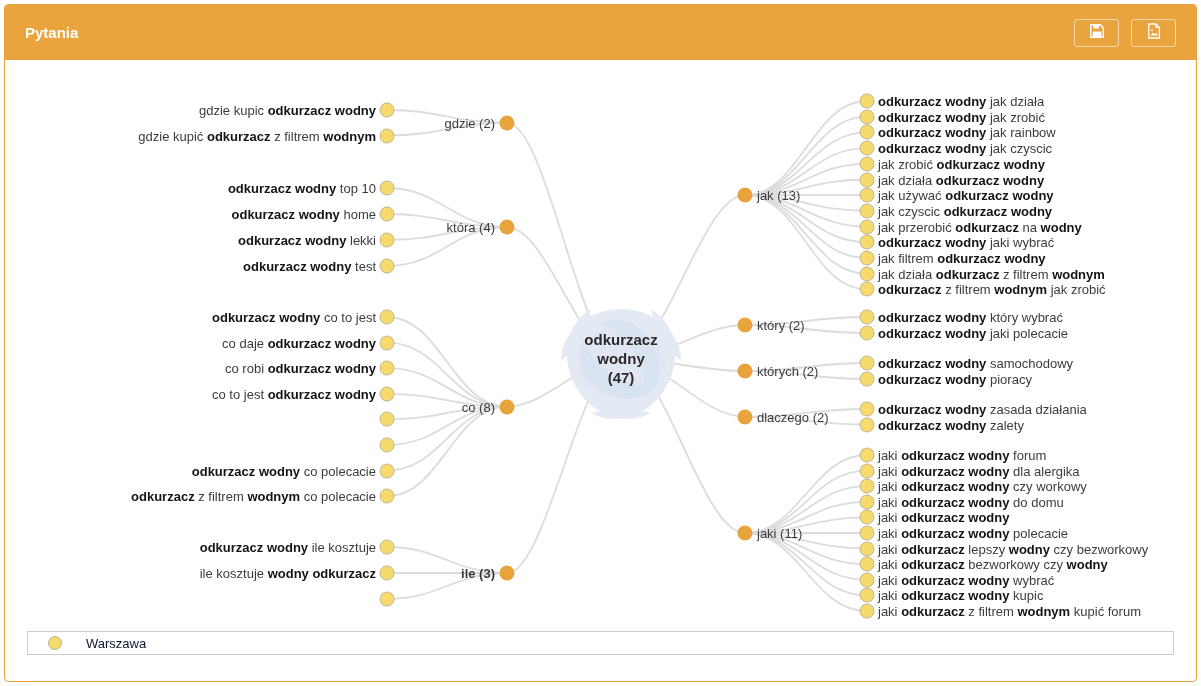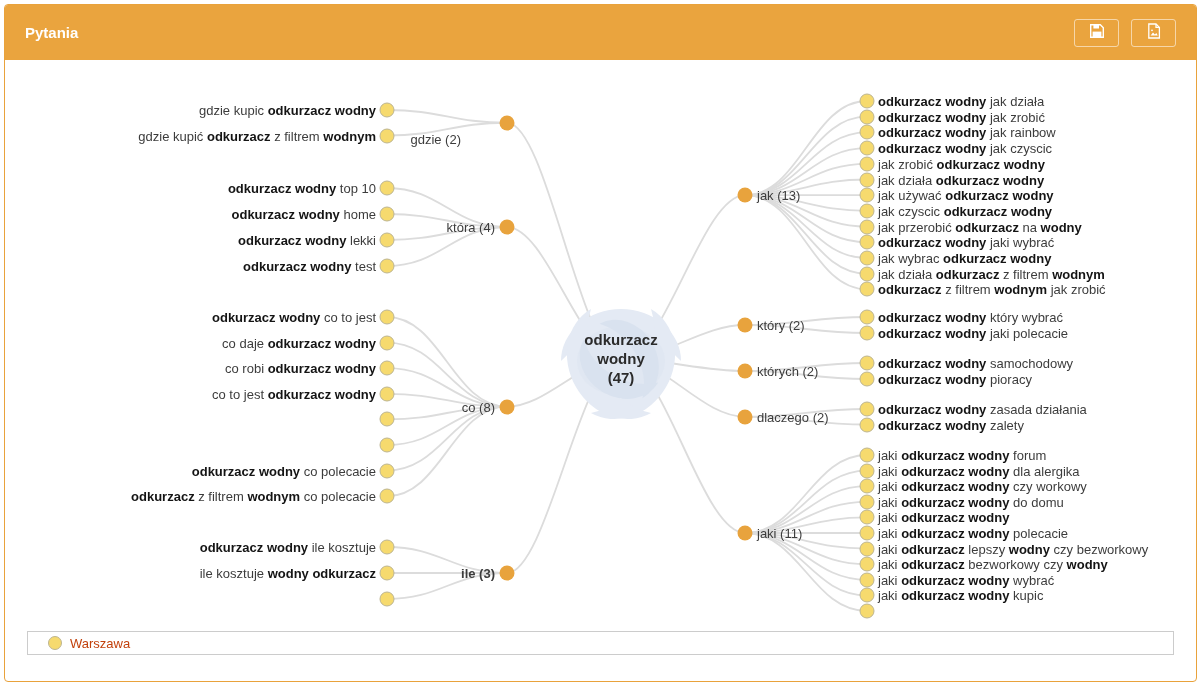--- a/index.html
+++ b/index.html
@@ -22,21 +22,21 @@
     text-align:center;font-weight:bold;font-size:15px;line-height:1.25;color:#2b2b2b;white-space:nowrap;}
   .dot{position:absolute;border-radius:50%;z-index:3;transform:translate(-50%,-50%);}
   .leaf-dot{width:13px;height:13px;background:#f6da6e;border:1px solid #bdb591;}
   .branch-dot{width:15px;height:15px;background:#e8a33d;}
   .leaf,.branch-label{position:absolute;z-index:3;white-space:nowrap;font-size:13px;
     color:#3c3c3c;transform:translateY(-50%);cursor:default;}
   .leaf .b,.b{font-weight:bold;color:#141414;}
   .t-right{text-align:right;}
   .legend{position:absolute;left:22px;right:22px;bottom:30px;height:22px;
     border:1px solid #ccc;background:#fff;display:flex;align-items:center;
-    gap:8px;padding-left:20px;font-size:13px;color:#c2410c;}
+    gap:24px;padding-left:20px;font-size:13px;color:#0f172a;}
   .legend-dot{width:12px;height:12px;border-radius:50%;background:#f6da6e;
     border:1px solid #bdb591;}
 </style>
 </head>
 <body>
 
 <div class="card">
 
   <div class="panel-header">
     <span class="panel-title">Pytania</span>
@@ -133,21 +133,21 @@
           <path fill="#d9e2ef" d="M42,75 A43,36 0 0 1 128,75 A58,50 0 0 0 42,75 Z" transform="rotate(60 85 75)"></path>
           <path fill="#d9e2ef" d="M42,75 A43,36 0 0 1 128,75 A58,50 0 0 0 42,75 Z" transform="rotate(210 85 75)"></path>
         </g>
       </svg>
 
       <div class="root-label" id="rootLabel" style="left: 616px; top: 299px;">
           <div>odkurzacz</div>
           <div>wodny</div>
           <div>(47)</div>
         </div>
-    <div class="branch-label t-right" style="top: 62.75px; right: 735px; margin-top: 16px;">gdzie (2)</div>
+    <div class="branch-label t-right" style="top: 62.75px; right: 701px;">gdzie (2)</div>
         <div class="dot branch-dot" style="left: 502px; top: 62.75px;"></div>
         <div class="leaf t-right" style="top: 50px; right: 820px;"><span>gdzie kupic </span><span class="b">odkurzacz wodny</span></div>
         <div class="dot leaf-dot" style="left: 382px; top: 50px;"></div>
         <div class="leaf t-right" style="top: 75.5px; right: 820px;"><span>gdzie kupić </span><span class="b">odkurzacz</span><span> z filtrem </span><span class="b">wodnym</span></div>
         <div class="dot leaf-dot" style="left: 382px; top: 75.5px;"></div>
         <div class="branch-label t-right" style="top: 167px; right: 701px;">która (4)</div>
         <div class="dot branch-dot" style="left: 502px; top: 167px;"></div>
         <div class="leaf t-right" style="top: 128px; right: 820px;"><span class="b">odkurzacz wodny</span><span> top 10</span></div>
         <div class="dot leaf-dot" style="left: 382px; top: 128px;"></div>
         <div class="leaf t-right" style="top: 154px; right: 820px;"><span class="b">odkurzacz wodny</span><span> home</span></div>
@@ -194,21 +194,21 @@
         <div class="leaf" style="top: 119.5px; left: 873px;"><span>jak działa </span><span class="b">odkurzacz wodny</span></div>
         <div class="dot leaf-dot" style="left: 862px; top: 119.5px;"></div>
         <div class="leaf" style="top: 135.2px; left: 873px;"><span>jak używać </span><span class="b">odkurzacz wodny</span></div>
         <div class="dot leaf-dot" style="left: 862px; top: 135.2px;"></div>
         <div class="leaf" style="top: 150.9px; left: 873px;"><span>jak czyscic </span><span class="b">odkurzacz wodny</span></div>
         <div class="dot leaf-dot" style="left: 862px; top: 150.9px;"></div>
         <div class="leaf" style="top: 166.6px; left: 873px;"><span>jak przerobić </span><span class="b">odkurzacz</span><span> na </span><span class="b">wodny</span></div>
         <div class="dot leaf-dot" style="left: 862px; top: 166.6px;"></div>
         <div class="leaf" style="top: 182.3px; left: 873px;"><span class="b">odkurzacz wodny</span><span> jaki wybrać</span></div>
         <div class="dot leaf-dot" style="left: 862px; top: 182.3px;"></div>
-        <div class="leaf" style="top: 198px; left: 873px;"><span>jak wybrac </span><span class="b">odkurzacz wodny</span></div>
+        <div class="leaf" style="top: 198px; left: 873px;"><span>jak filtrem </span><span class="b">odkurzacz wodny</span></div>
         <div class="dot leaf-dot" style="left: 862px; top: 198px;"></div>
         <div class="leaf" style="top: 213.7px; left: 873px;"><span>jak działa </span><span class="b">odkurzacz</span><span> z filtrem </span><span class="b">wodnym</span></div>
         <div class="dot leaf-dot" style="left: 862px; top: 213.7px;"></div>
         <div class="leaf" style="top: 229.4px; left: 873px;"><span class="b">odkurzacz</span><span> z filtrem </span><span class="b">wodnym</span><span> jak zrobić</span></div>
         <div class="dot leaf-dot" style="left: 862px; top: 229.4px;"></div>
         <div class="branch-label" style="top: 265px; left: 752px;">który (2)</div>
         <div class="dot branch-dot" style="left: 740px; top: 265px;"></div>
         <div class="leaf" style="top: 257px; left: 873px;"><span class="b">odkurzacz wodny</span><span> który wybrać</span></div>
         <div class="dot leaf-dot" style="left: 862px; top: 257px;"></div>
         <div class="leaf" style="top: 273px; left: 873px;"><span class="b">odkurzacz wodny</span><span> jaki polecacie</span></div>
@@ -240,20 +240,21 @@
         <div class="leaf" style="top: 473px; left: 873px;"><span>jaki </span><span class="b">odkurzacz wodny</span><span> polecacie</span></div>
         <div class="dot leaf-dot" style="left: 862px; top: 473px;"></div>
         <div class="leaf" style="top: 488.6px; left: 873px;"><span>jaki </span><span class="b">odkurzacz</span><span> lepszy </span><span class="b">wodny</span><span> czy bezworkowy</span></div>
         <div class="dot leaf-dot" style="left: 862px; top: 488.6px;"></div>
         <div class="leaf" style="top: 504.2px; left: 873px;"><span>jaki </span><span class="b">odkurzacz</span><span> bezworkowy czy </span><span class="b">wodny</span></div>
         <div class="dot leaf-dot" style="left: 862px; top: 504.2px;"></div>
         <div class="leaf" style="top: 519.8px; left: 873px;"><span>jaki </span><span class="b">odkurzacz wodny</span><span> wybrać</span></div>
         <div class="dot leaf-dot" style="left: 862px; top: 519.8px;"></div>
         <div class="leaf" style="top: 535.4px; left: 873px;"><span>jaki </span><span class="b">odkurzacz wodny</span><span> kupic</span></div>
         <div class="dot leaf-dot" style="left: 862px; top: 535.4px;"></div>
+        <div class="leaf" style="top: 551px; left: 873px;"><span>jaki </span><span class="b">odkurzacz</span><span> z filtrem </span><span class="b">wodnym</span><span> kupić forum</span></div>
         <div class="dot leaf-dot" style="left: 862px; top: 551px;"></div>
       </div>
 
     <div class="legend">
       <span class="legend-dot"></span>
       <span>Warszawa</span>
     </div>
   </div>
 </div>
 

